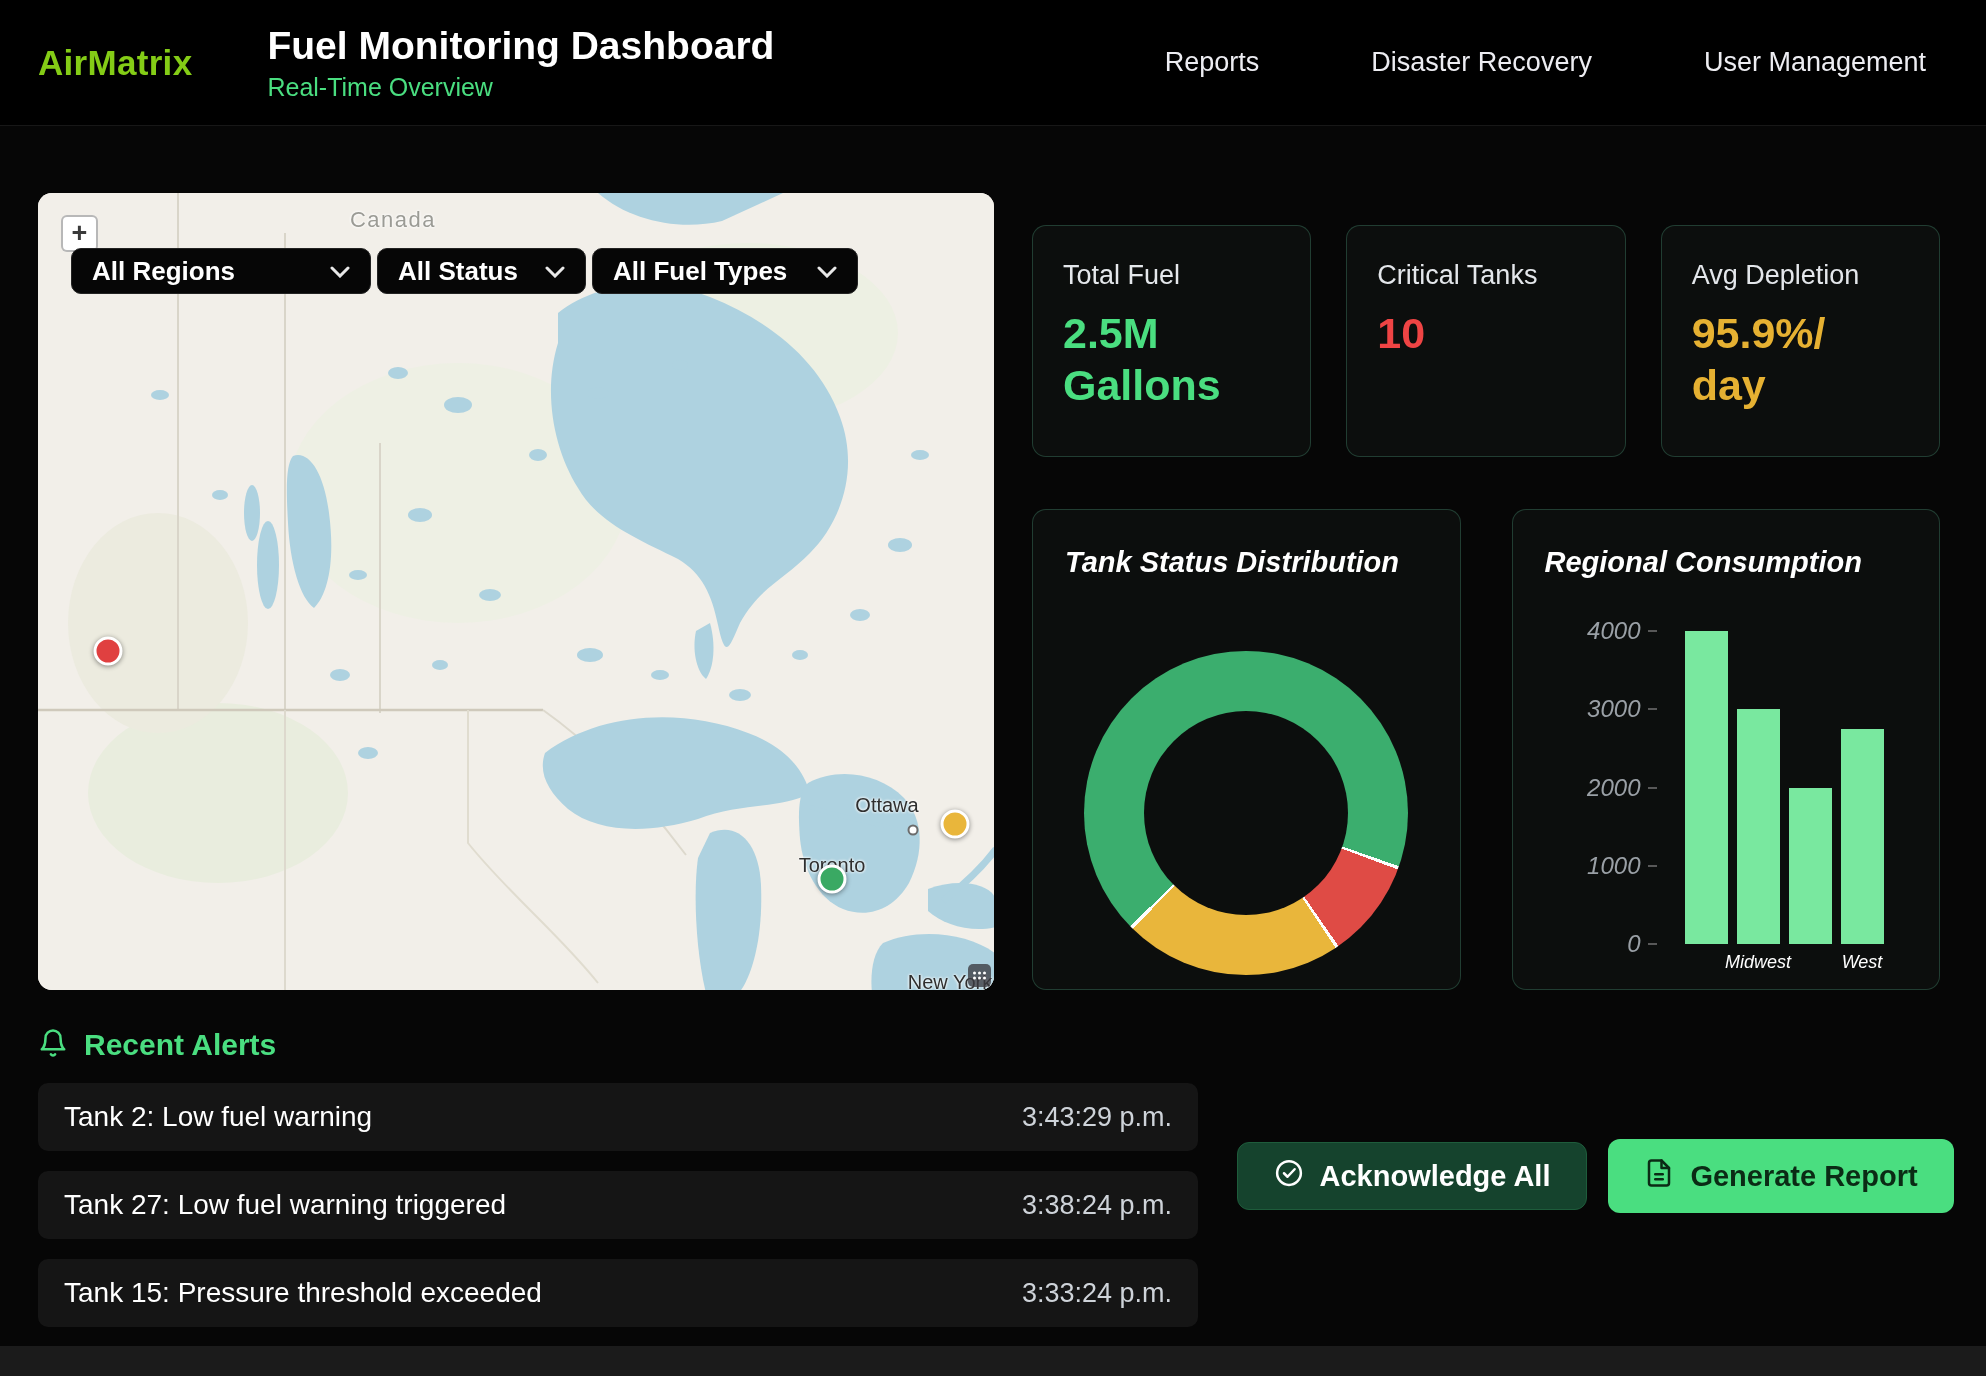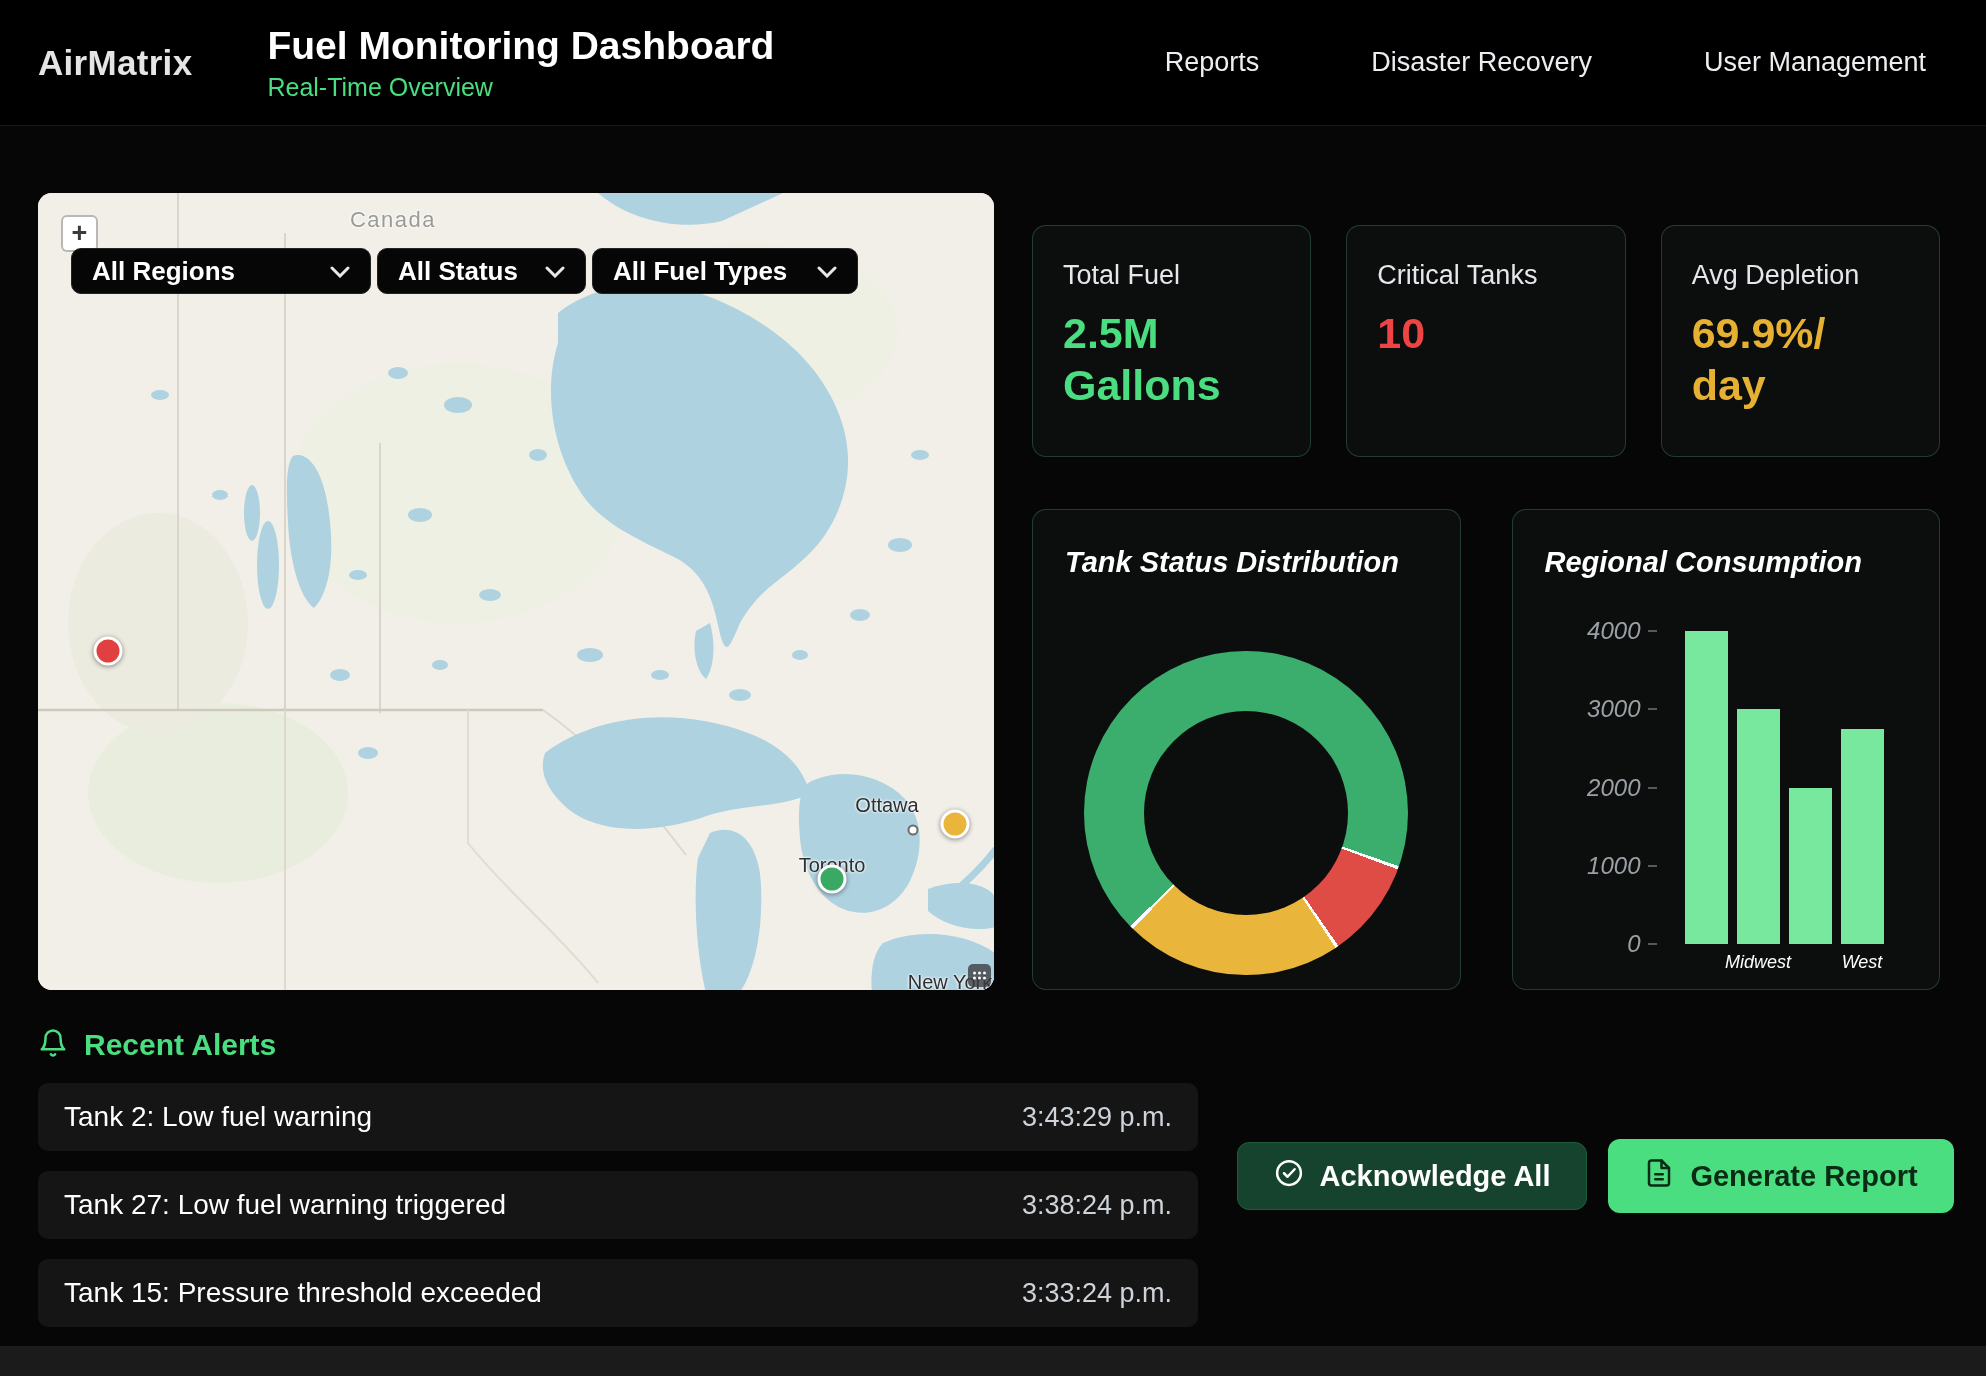--- a/index.html
+++ b/index.html
@@ -10,21 +10,21 @@
     color: #fff;
     overflow: hidden;
     position: relative;
   }
 
   
   .header {
     height: 126px; background: #000; display: flex; align-items: center;
     border-bottom: 1px solid #171717; padding: 0 60px 0 38px;
   }
-  .logo { font-size: 35px; font-weight: 700; color: #e5e5e5; letter-spacing: .3px; text-align: right; }
+  .logo { font-size: 35px; font-weight: 700; color: #84cc16; letter-spacing: .3px; text-align: right; }
   .title-block { margin-left: 75px; }
   .page-title { font-size: 39px; font-weight: 700; color: #fff; }
   .page-subtitle { font-size: 25px; color: #4ade80; margin-top: 5px; font-weight: 500; }
   .nav { margin-left: auto; display: flex; gap: 112px; align-items: center; }
   .nav-item { font-size: 27px; color: #ededf2; font-weight: 500; cursor: pointer; white-space: nowrap; }
 
   
   .main { display: flex; padding: 67px 46px 0 38px; gap: 38px; }
 
   
@@ -255,21 +255,21 @@
         <div class="stat-label">Total Fuel</div>
         <div class="stat-value" style="color: rgb(74, 222, 128);">2.5M
 Gallons</div>
       </div>
       <div class="stat-card">
         <div class="stat-label">Critical Tanks</div>
         <div class="stat-value" style="color: rgb(239, 68, 68);">10</div>
       </div>
       <div class="stat-card">
         <div class="stat-label">Avg Depletion</div>
-        <div class="stat-value" style="color: rgb(230, 177, 50);">69.9%/
+        <div class="stat-value" style="color: rgb(230, 177, 50);">95.9%/
 day</div>
       </div>
     </div>
 
     <div class="charts-row">
       <div class="chart-card">
         <div class="chart-title">Tank Status Distribution</div>
         <div class="donut" style="background: conic-gradient(from 225deg, rgb(253, 253, 253) 0deg, rgb(253, 253, 253) 0.6deg, rgb(59, 174, 110) 0.6deg, rgb(59, 174, 110) 244.2deg, rgb(253, 253, 253) 244.2deg, rgb(253, 253, 253) 244.8deg, rgb(253, 253, 253) 244.8deg, rgb(253, 253, 253) 245.4deg, rgb(223, 75, 69) 245.4deg, rgb(223, 75, 69) 280.2deg, rgb(253, 253, 253) 280.2deg, rgb(253, 253, 253) 280.8deg, rgb(253, 253, 253) 280.8deg, rgb(253, 253, 253) 281.4deg, rgb(233, 182, 59) 281.4deg, rgb(233, 182, 59) 359.4deg, rgb(253, 253, 253) 359.4deg, rgb(253, 253, 253) 360deg);"></div>
       </div>
 

